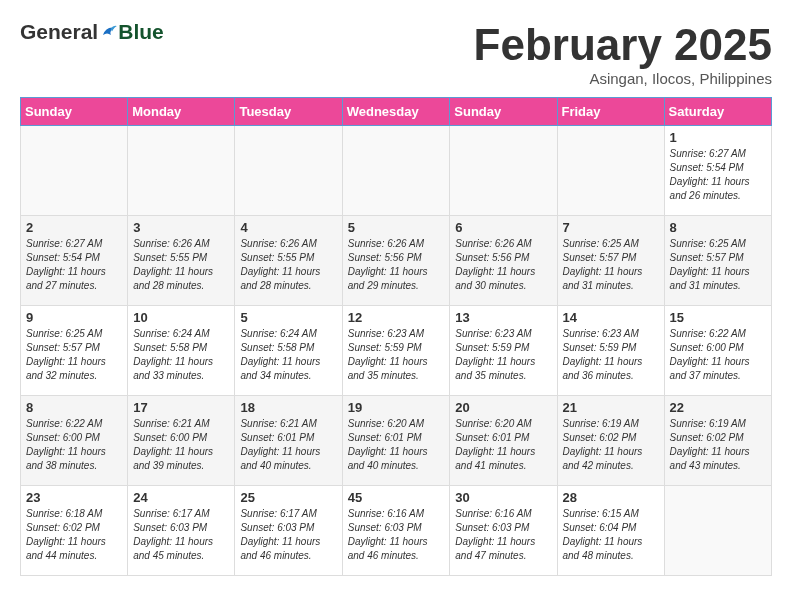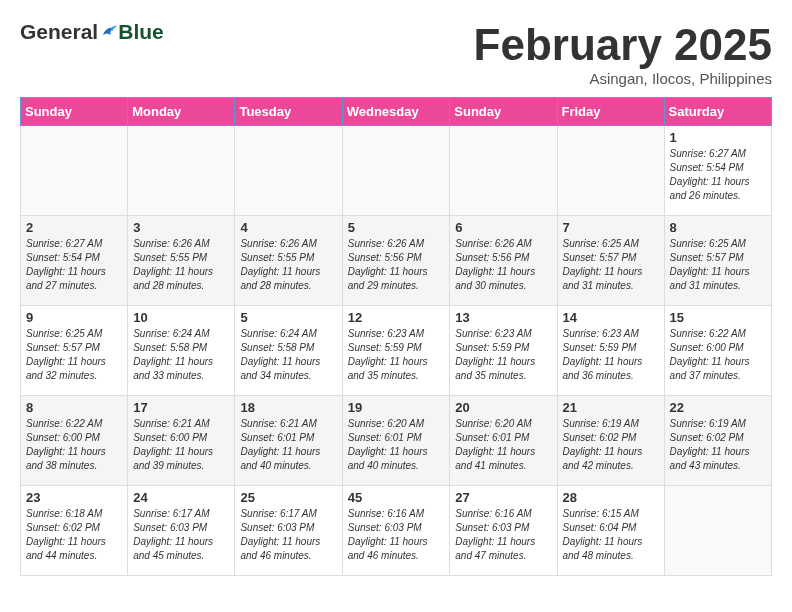--- a/index.html
+++ b/index.html
@@ -237,21 +237,21 @@
         </td>
         <td>
           <span class="day-number">25</span>
           <div class="day-info">Sunrise: 6:17 AM<br>Sunset: 6:03 PM<br>Daylight: 11 hours and 46 minutes.</div>
         </td>
         <td>
           <span class="day-number">45</span>
           <div class="day-info">Sunrise: 6:16 AM<br>Sunset: 6:03 PM<br>Daylight: 11 hours and 46 minutes.</div>
         </td>
         <td>
-          <span class="day-number">27</span>
+          <span class="day-number">30</span>
           <div class="day-info">Sunrise: 6:16 AM<br>Sunset: 6:03 PM<br>Daylight: 11 hours and 47 minutes.</div>
         </td>
         <td>
           <span class="day-number">28</span>
           <div class="day-info">Sunrise: 6:15 AM<br>Sunset: 6:04 PM<br>Daylight: 11 hours and 48 minutes.</div>
         </td>
         <td class="empty"></td>
       </tr>
     </tbody>
 </table>

